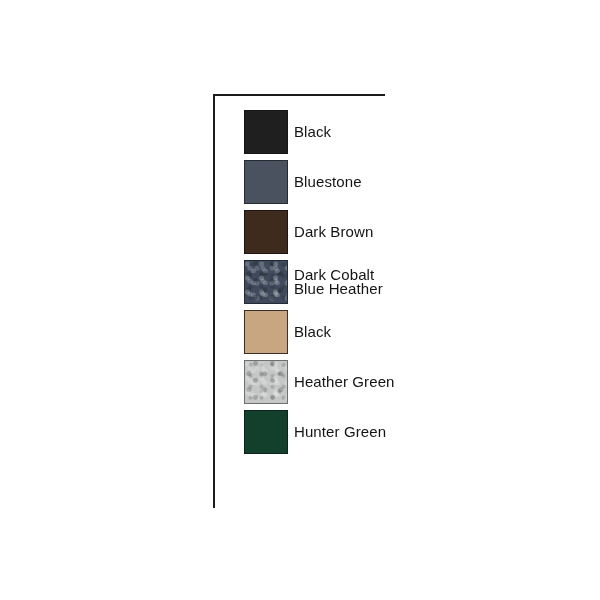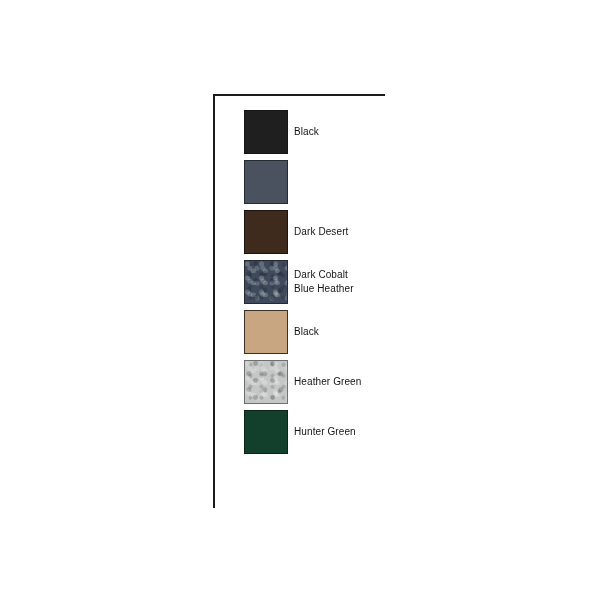--- a/index.html
+++ b/index.html
@@ -86,21 +86,21 @@
 
   .swatch-label {
     position: absolute;
     left: 50px;
     top: 0;
     height: 44px;
     display: flex;
     flex-direction: column;
     justify-content: center;
     color: #141414;
-    font-size: 10px;
+    font-size: 15px;
     line-height: 14px;
     white-space: nowrap;
     letter-spacing: 0.1px;
   }
   .swatch-label .line { display: block; }
 </style>
 </head>
 <body>
 
 <div id="legend-root">
@@ -110,25 +110,28 @@
 
   <div class="swatch-list" id="swatch-list">
       <div class="swatch-row">
         <div class="swatch-chip" style="background-color: rgb(31, 31, 31); border-color: rgb(21, 21, 21);"></div>
         <div class="swatch-label">
           <span class="line">Black</span>
         </div>
       </div>
       <div class="swatch-row">
         <div class="swatch-chip" style="background-color: rgb(74, 82, 96); border-color: rgb(38, 42, 49);"></div>
+        <div class="swatch-label">
+          <span class="line">Bluestone</span>
+        </div>
       </div>
       <div class="swatch-row">
         <div class="swatch-chip" style="background-color: rgb(63, 42, 30); border-color: rgb(29, 19, 16);"></div>
         <div class="swatch-label">
-          <span class="line">Dark Desert</span>
+          <span class="line">Dark Brown</span>
         </div>
       </div>
       <div class="swatch-row">
         <div class="swatch-chip heather" style="background-color: rgb(63, 75, 92); border-color: rgb(34, 42, 52);"></div>
         <div class="swatch-label">
           <span class="line">Dark Cobalt</span>
           <span class="line">Blue Heather</span>
         </div>
       </div>
       <div class="swatch-row">

